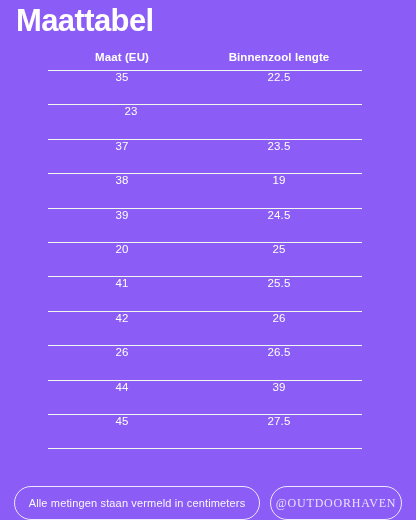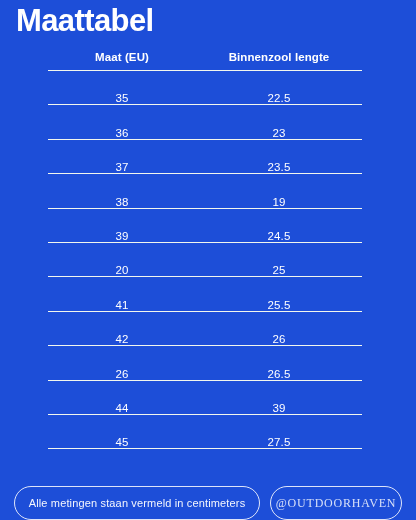--- a/index.html
+++ b/index.html
@@ -12,21 +12,21 @@
     overflow: hidden;
     background: #95c083;
     font-family: "Liberation Sans", sans-serif;
     -webkit-font-smoothing: antialiased;
   }
 
   .card {
     position: relative;
     width: 416px;
     height: 520px;
-    background: #1d4ed8;
+    background: #8b5cf6;
     box-sizing: border-box;
   }
 
   
   .title {
     position: absolute;
     left: 16px;
     top: 2px;
     font-size: 31px;
     line-height: 38px;
@@ -64,21 +64,21 @@
 
   .divider {
     height: 0;
     border-top: 1.6px solid #f2f7ee;
     width: 100%;
   }
 
   .row {
     display: flex;
     height: 33.4px;
-    align-items: flex-end;
+    align-items: flex-start;
   }
 
   .td {
     font-size: 11.5px;
     font-weight: 400;
     color: #ffffff;
     text-align: center;
     letter-spacing: 0.2px;
     white-space: nowrap;
   }
@@ -138,21 +138,20 @@
     </div>
 
     <div id="table-body">
         <div class="divider"></div>
         <div class="row">
           <div class="td col-size">35</div>
           <div class="td col-len">22.5</div>
         </div>
         <div class="divider"></div>
         <div class="row">
-          <div class="td col-size">36</div>
           <div class="td col-len">23</div>
         </div>
         <div class="divider"></div>
         <div class="row">
           <div class="td col-size">37</div>
           <div class="td col-len">23.5</div>
         </div>
         <div class="divider"></div>
         <div class="row">
           <div class="td col-size">38</div>

